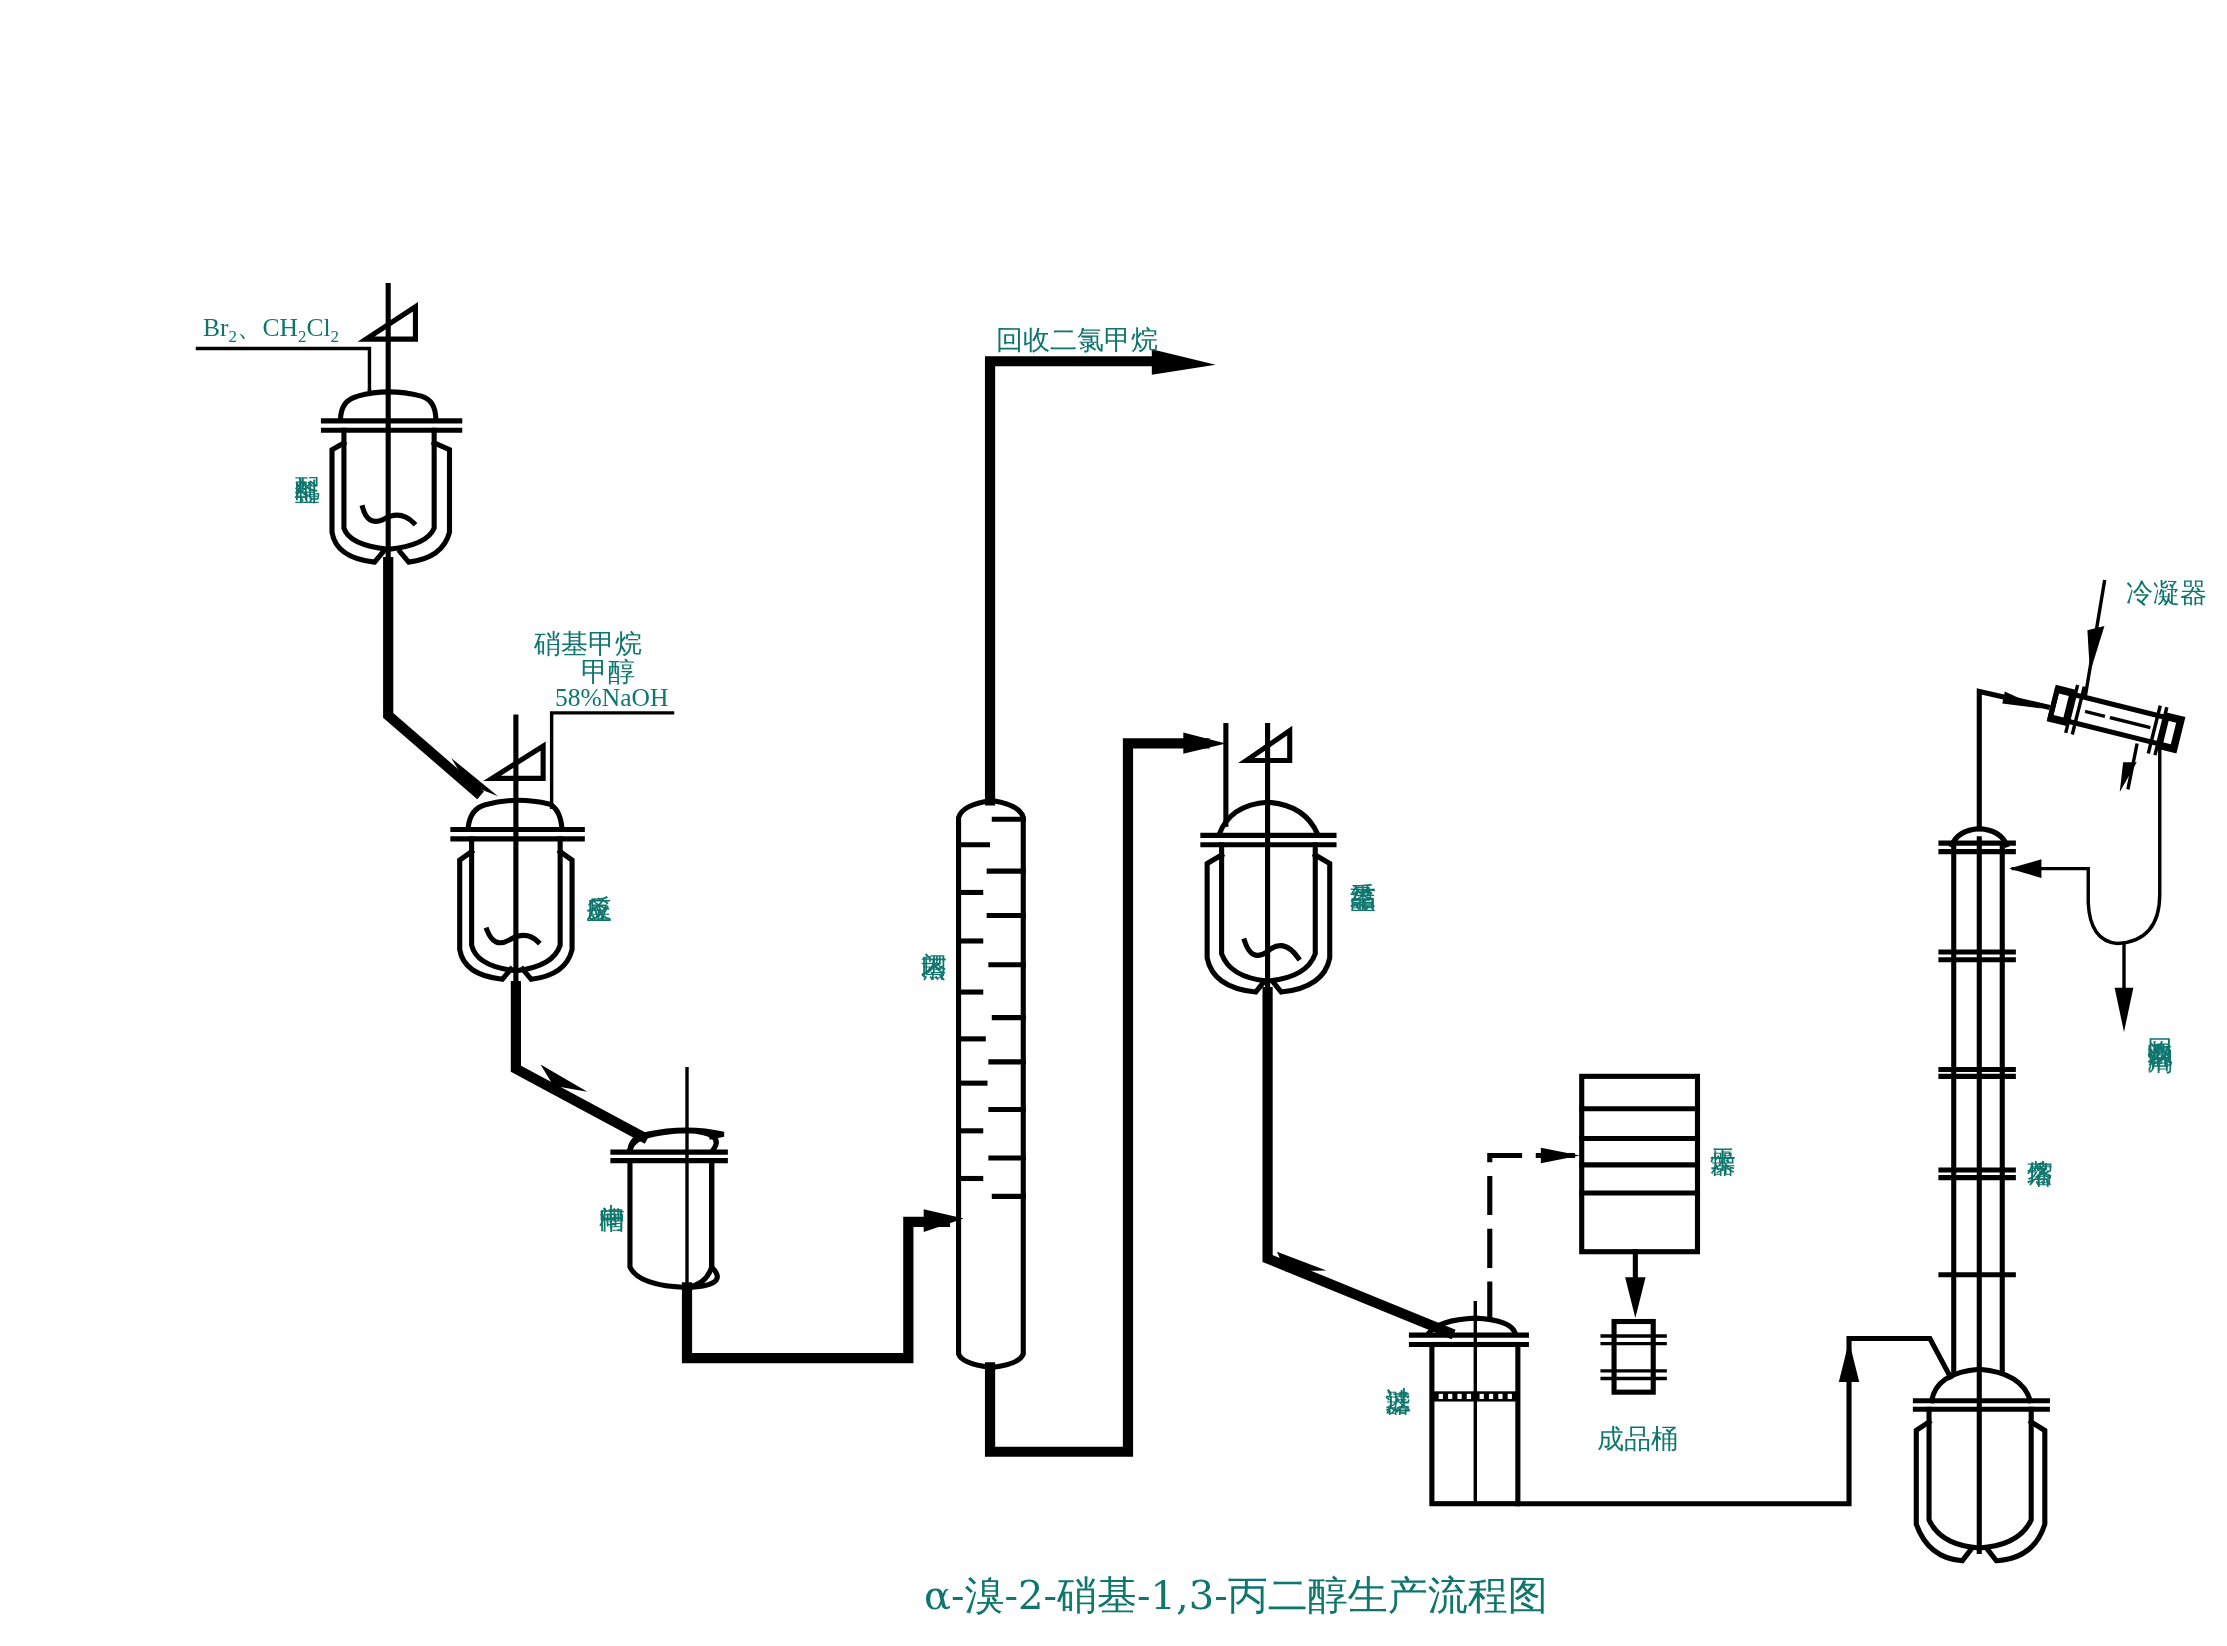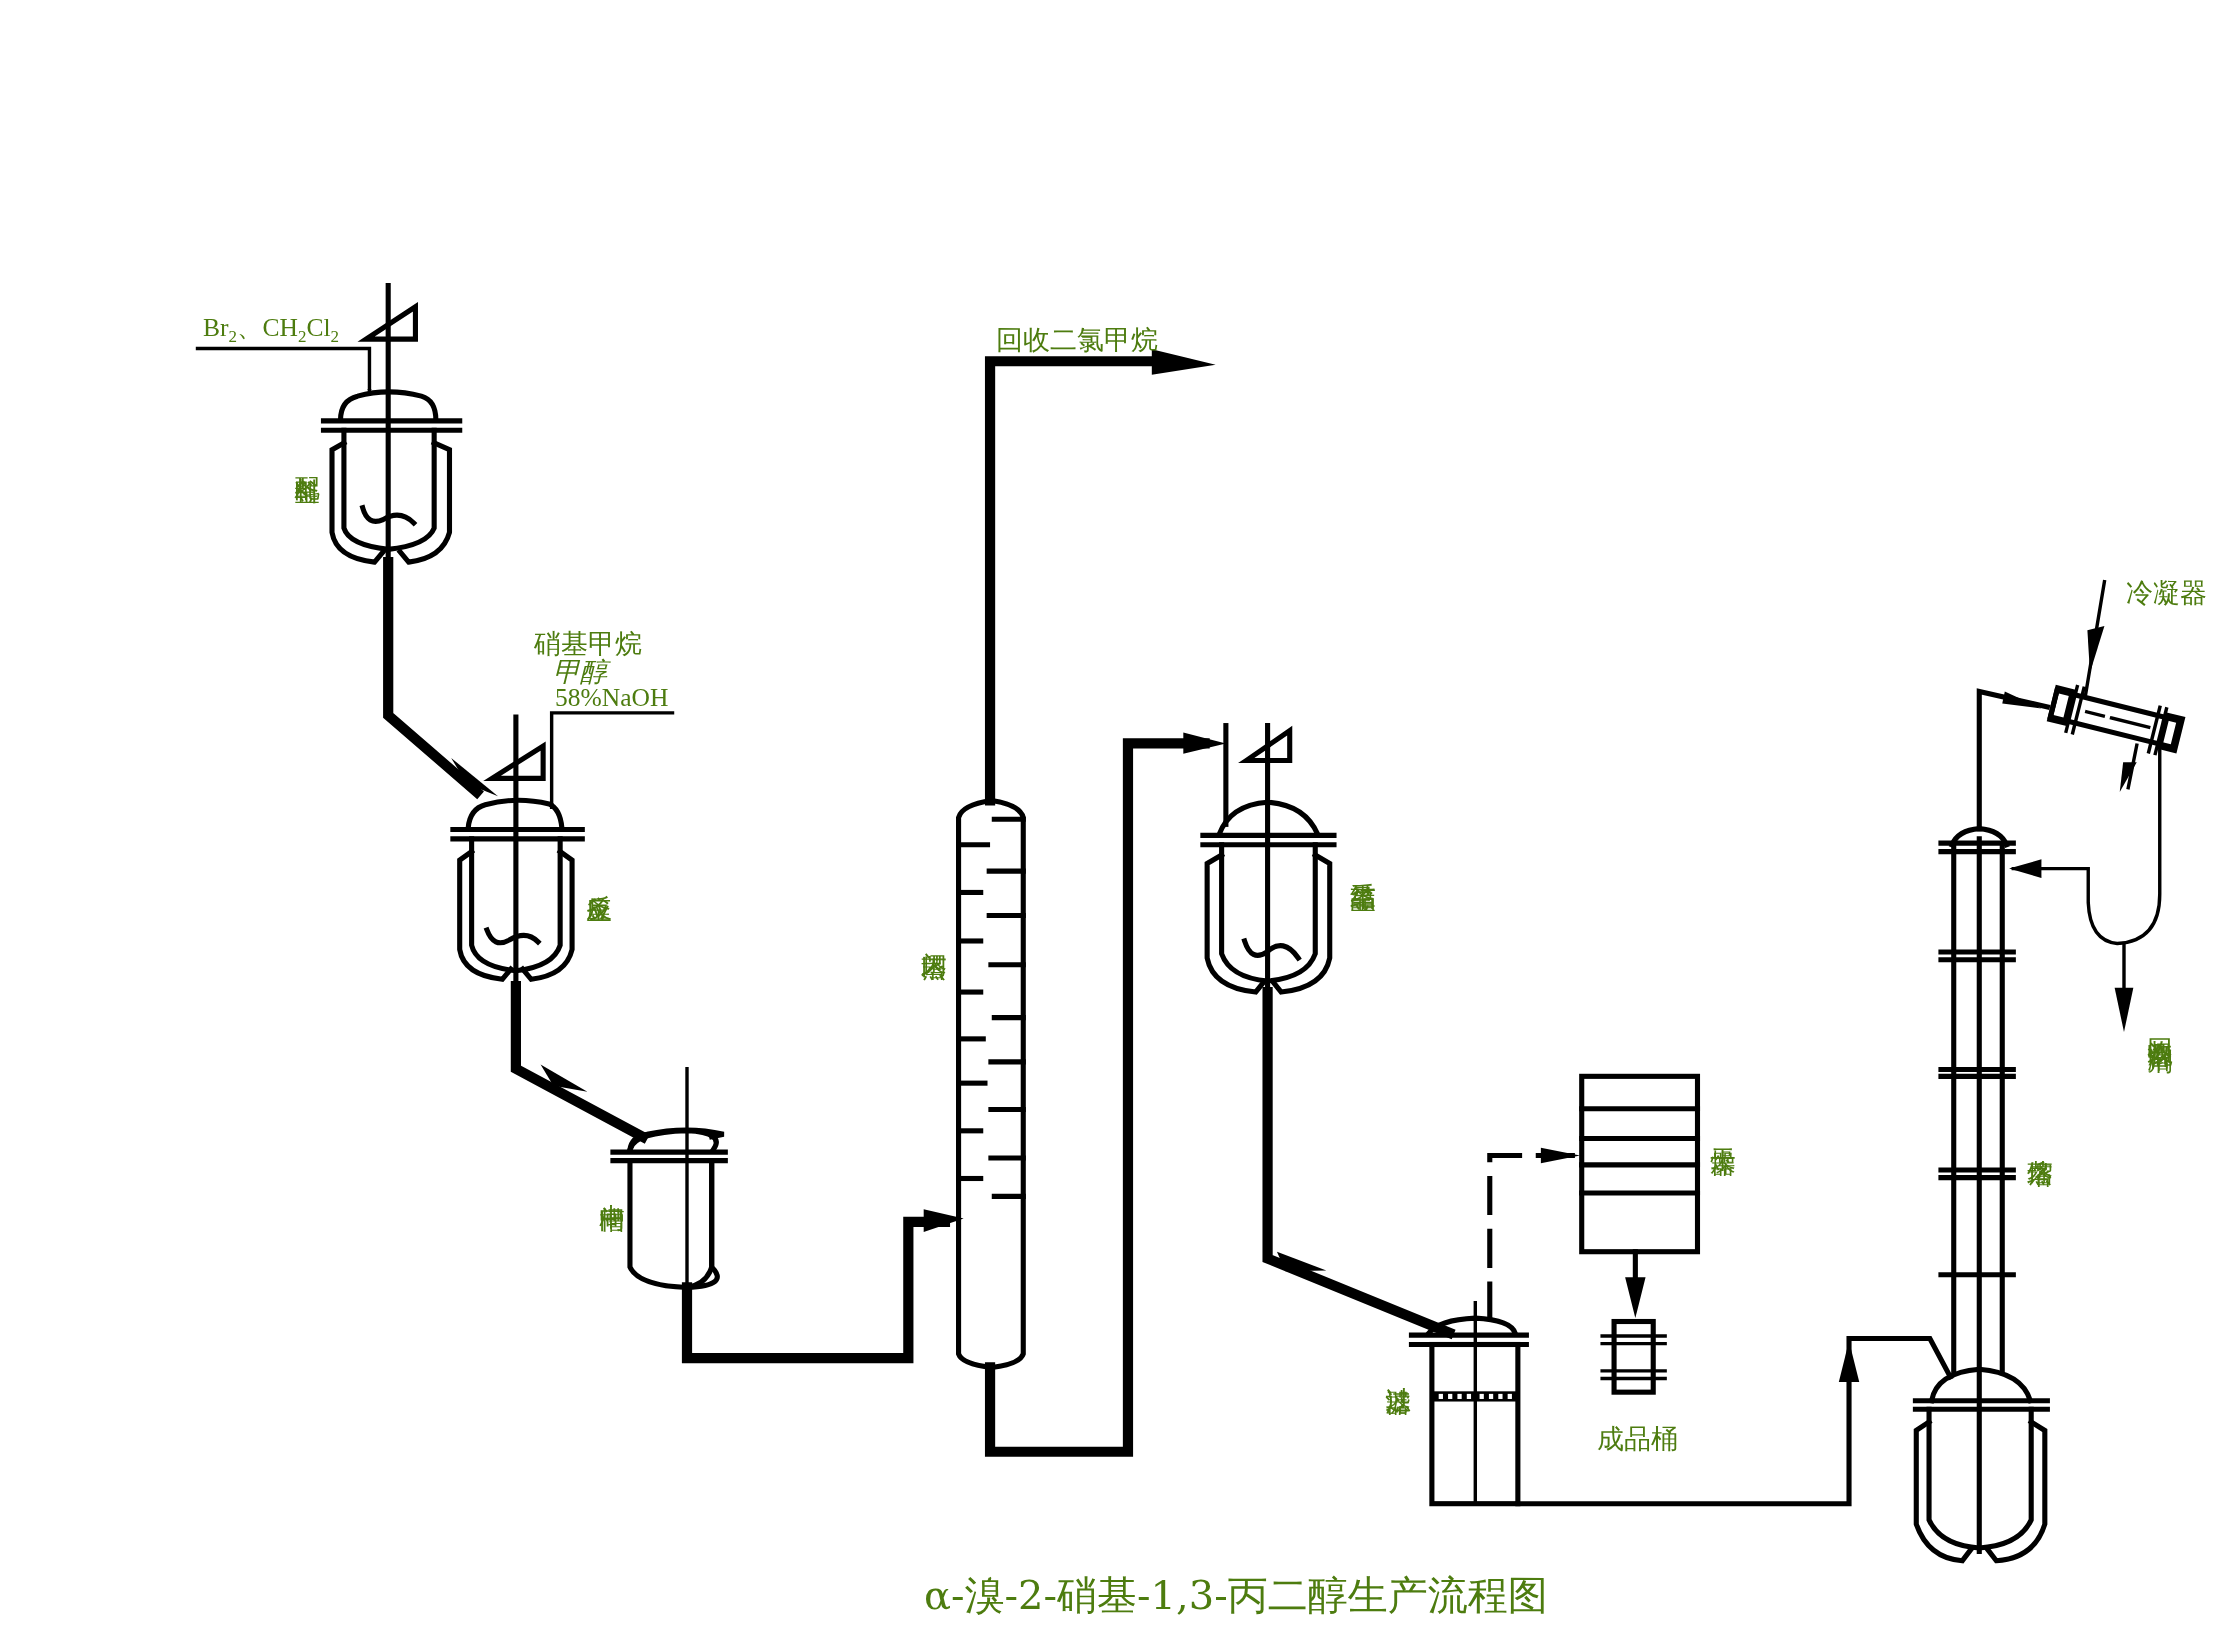--- a/index.html
+++ b/index.html
@@ -2,21 +2,21 @@
 <html style="font-size:13.6px"><head>
 <meta charset="utf-8">
 <style>
   html, body { margin:0; padding:0; background:#ffffff; }
   body { width:2227px; height:1647px; position:relative; overflow:hidden; font-family:"DejaVu Serif", serif; }
   svg { position:absolute; left:0; top:0; }
   .ln { stroke:#000; fill:none; stroke-linecap:square; stroke-linejoin:miter; }
   .thin { stroke-width:4; }
   .med { stroke-width:6; }
   .thick { stroke-width:12; }
-  .lbl { position:absolute; color:#4d7c0f; font-family:"DejaVu Serif", serif; font-size:25.5px; line-height:1; }
+  .lbl { position:absolute; color:#0f766e; font-family:"DejaVu Serif", serif; font-size:25.5px; line-height:1; }
   .vert { writing-mode:vertical-rl; text-orientation:upright; letter-spacing:1.7px; font-family:"DejaVu Sans", sans-serif; font-size:25.5px; }
   .hz { font-family:"DejaVu Sans", sans-serif; font-size:27px; white-space:nowrap; }
   .chem { font-family:"Liberation Serif", serif; font-size:25.5px; white-space:nowrap; }
   .chem sub { font-size:17px; }
   .caption { font-family:"DejaVu Serif", serif; font-size:40px; white-space:nowrap; }
 </style>
 </head>
 <body>
 
 <svg width="2227" height="1647" viewBox="0 0 2616 1934" xmlns="http://www.w3.org/2000/svg">
@@ -218,21 +218,21 @@
   <path d="M2484,1160 L2506,1160 L2495,1212 Z" fill="#000"></path>
 </svg>
 
 <div class="lbl chem" style="left:203px; top:315px;">
   <span>Br</span><sub>2</sub><span>、CH</span><sub>2</sub><span>Cl</span><sub>2</sub>
 </div>
 
 <div class="lbl vert" style="left:294px; top:456px;">配料釜</div>
 
 <div class="lbl hz" style="left:534px; top:630px;">硝基甲烷</div>
-<div class="lbl hz" style="left:553px; top:658px;font-style:italic;">甲醇</div>
+<div class="lbl hz" style="left:581px; top:658px;">甲醇</div>
 <div class="lbl chem" style="left:555px; top:685px;">58%NaOH</div>
 
 <div class="lbl vert" style="left:586px; top:874px;">反应釜</div>
 <div class="lbl vert" style="left:599px; top:1184px;">中间槽</div>
 <div class="lbl vert" style="left:921px; top:932px;">闪蒸塔</div>
 <div class="lbl hz" style="left:996px; top:326px;">回收二氯甲烷</div>
 <div class="lbl vert" style="left:1350px; top:862px;">重结晶釜</div>
 <div class="lbl vert" style="left:1385px; top:1367px;">过滤器</div>
 <div class="lbl vert" style="left:1710px; top:1128px;">干燥器</div>
 <div class="lbl hz" style="left:1597px; top:1425px;text-align:center;">成品桶</div>

